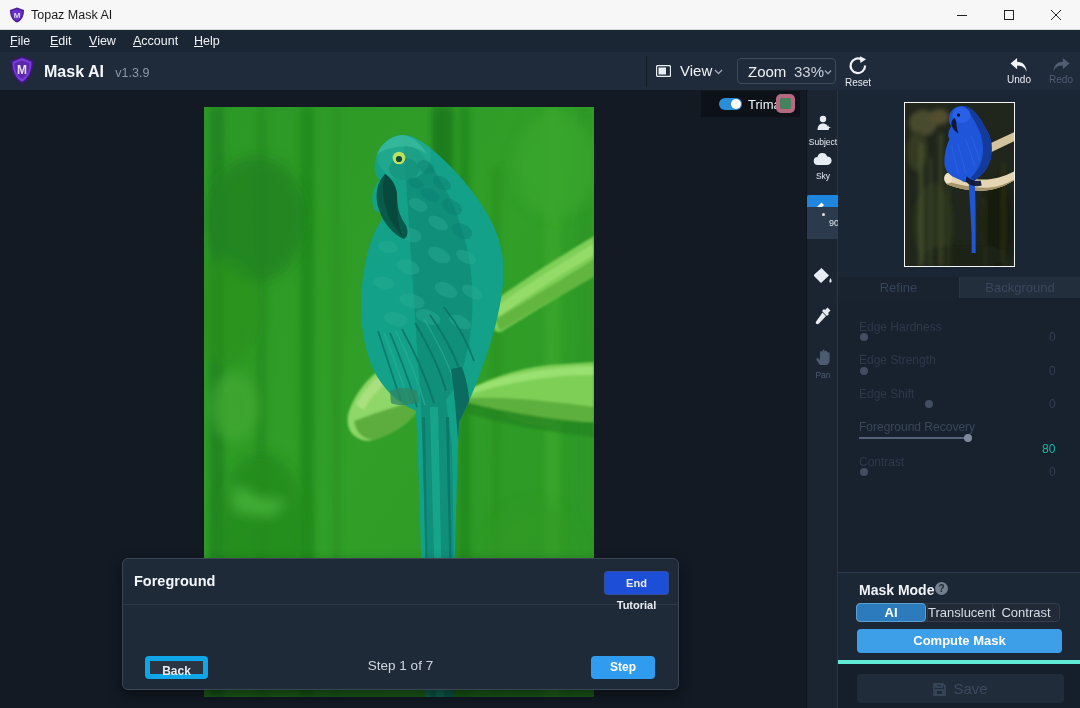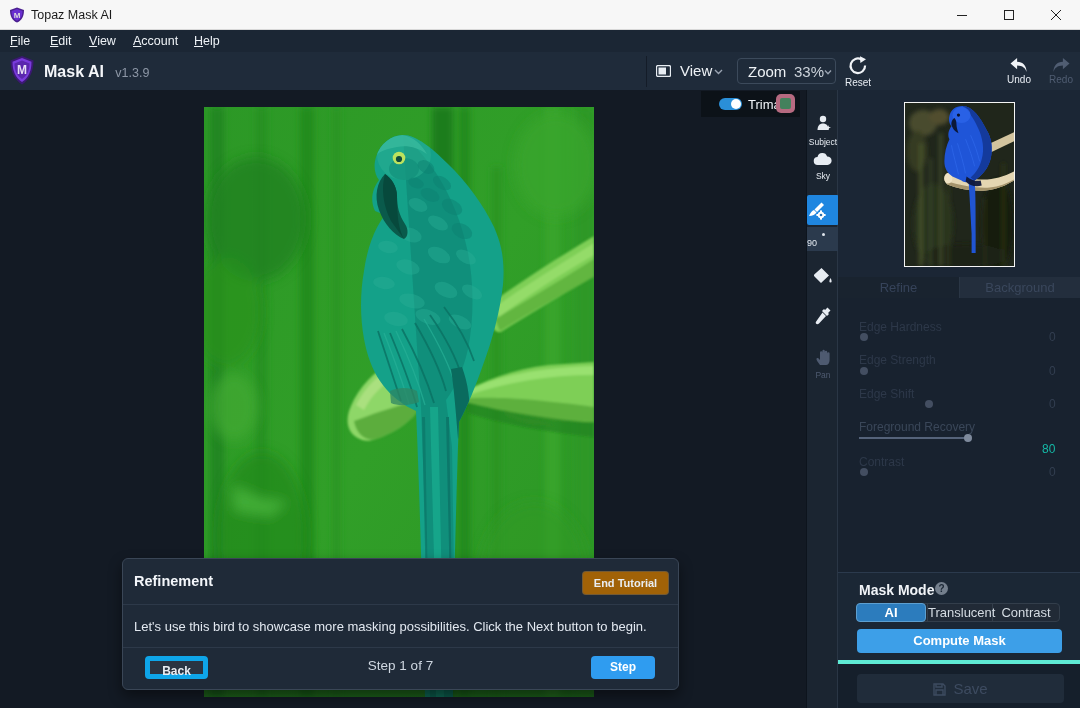--- a/index.html
+++ b/index.html
@@ -37,42 +37,42 @@
     background:#b66a80; }
   #trimap .swatch::after { content:""; position:absolute; left:4px; top:4px; width:11px; height:11px;
     border-radius:2px; background:#44815c; }
   
   #dialog { position:absolute; left:122px; top:558px; width:557px; height:132px;
     background:#1f2a38; border:1px solid #3a4656; border-radius:6px;
     box-shadow:0 6px 14px rgba(0,0,0,0.45); }
   #dialog .hdr { position:absolute; left:0; top:0; width:100%; height:46px;
     border-bottom:1px solid #2d3949; }
   #dialog .hdr .t { position:absolute; left:11px; top:14px; font-size:14.5px; font-weight:bold; color:#f3f6fa; }
-  #dialog .endbtn { position:absolute; right:9px; top:12px; width:87px; height:24px;
-    background:#a16207; border:1px solid #47526180; border-radius:4px;
+  #dialog .endbtn { position:absolute; right:9px; top:12px; width:65px; height:24px;
+    background:#1d4ed8; border:1px solid #47526180; border-radius:4px;
     color:#e9edf2; font-size:11px; font-weight:bold; text-align:center; line-height:22px; }
   #dialog .body { position:absolute; left:0; top:46px; width:100%; height:43px;
     border-bottom:1px solid #2d3949; }
   #dialog .body .txt { position:absolute; left:11px; top:14px; font-size:13px; color:#e2e8f0; }
   #dialog .backbtn { position:absolute; left:22px; bottom:10px; width:63px; height:23px;
     background:#2a3442; border:5px solid #0ea5e9; border-radius:4px;
     color:#e9edf2; font-size:12px; font-weight:bold; text-align:center; line-height:21px; }
   #dialog .step { position:absolute; left:0; bottom:16px; width:100%; text-align:center;
     font-size:13.5px; color:#cfd7e1; }
   #dialog .nextbtn { position:absolute; right:23px; bottom:10px; width:64px; height:23px;
     background:#2f9cf0; border-radius:4px; color:#fff; font-size:12px; font-weight:bold;
     text-align:center; line-height:23px; }
   
   #strip { position:absolute; left:806px; top:90px; width:32px; height:618px; background:#1b2531;
     border-left:1px solid #0d141d; border-right:1px solid #2a3645; }
   .tool { position:absolute; left:0; width:32px; text-align:center; color:#e7ecf2; }
   .tool .cap { font-size:8.5px; margin-top:0px; }
   #tool-brush { position:absolute; left:0px; top:105px; width:32px; height:30px; background:#1f86e0; border-radius:2px; }
-  #tool-size { position:absolute; left:0px; top:137px; width:32px; height:24px; background:#2b3a4d;
-    color:#e3e9f0; text-align:left; }
+  #tool-size { position:absolute; left:0px; top:117px; width:32px; height:32px; background:#2b3a4d;
+    color:#e3e9f0; text-align:right; }
   #tool-size .dot { width:3px; height:3px; border-radius:50%; background:#dfe5ec; margin:6px auto 2px; }
   #tool-size .num { font-size:9px; }
   
   #panel { position:absolute; left:838px; top:90px; width:242px; height:618px; background:#1b2635; }
   #preview { position:absolute; left:66px; top:12px; width:111px; height:165px;
     background:#10140c; border:1.5px solid #f5f5f5; }
   #tabs { position:absolute; left:0; top:187px; width:242px; height:21px; border-bottom:1px solid #2a3645; }
   #tabs .t1 { position:absolute; left:0; top:0; width:121px; height:21px; background:#19232f;
     color:#36435a; font-size:13px; text-align:center; line-height:21px; }
   #tabs .t2 { position:absolute; left:121px; top:0; width:121px; height:21px; background:#232e3d;
@@ -429,22 +429,19 @@
     <div id="savebtn"><svg style="vertical-align:-2px;margin-right:7px" width="13" height="13" viewBox="0 0 13 13">
           <path d="M1 1 h9 l2 2 v9 h-11 Z M3 1 v3 h6 v-3 M3 12 v-5 h7 v5" fill="none" stroke="#3d4b60" stroke-width="1.4"></path>
         </svg>Save</div>
   </div>
 </div>
 
 <div class="abs" style="left:204px;top:690px;width:390px;height:7px;background:rgba(5,15,8,0.45)"></div>
 
 <div id="dialog">
   <div class="hdr">
-      <span class="t">Refinement</span>
+      <span class="t">Foreground</span>
       <div class="endbtn">End Tutorial</div>
-    </div>
-  <div class="body">
-      <span class="txt">Let's use this bird to showcase more masking possibilities. Click the Next button to begin.</span>
     </div>
   <div class="backbtn">Back</div>
   <div class="step">Step 1 of 7</div>
   <div class="nextbtn">Step</div>
 </div>
 
 </body></html>

